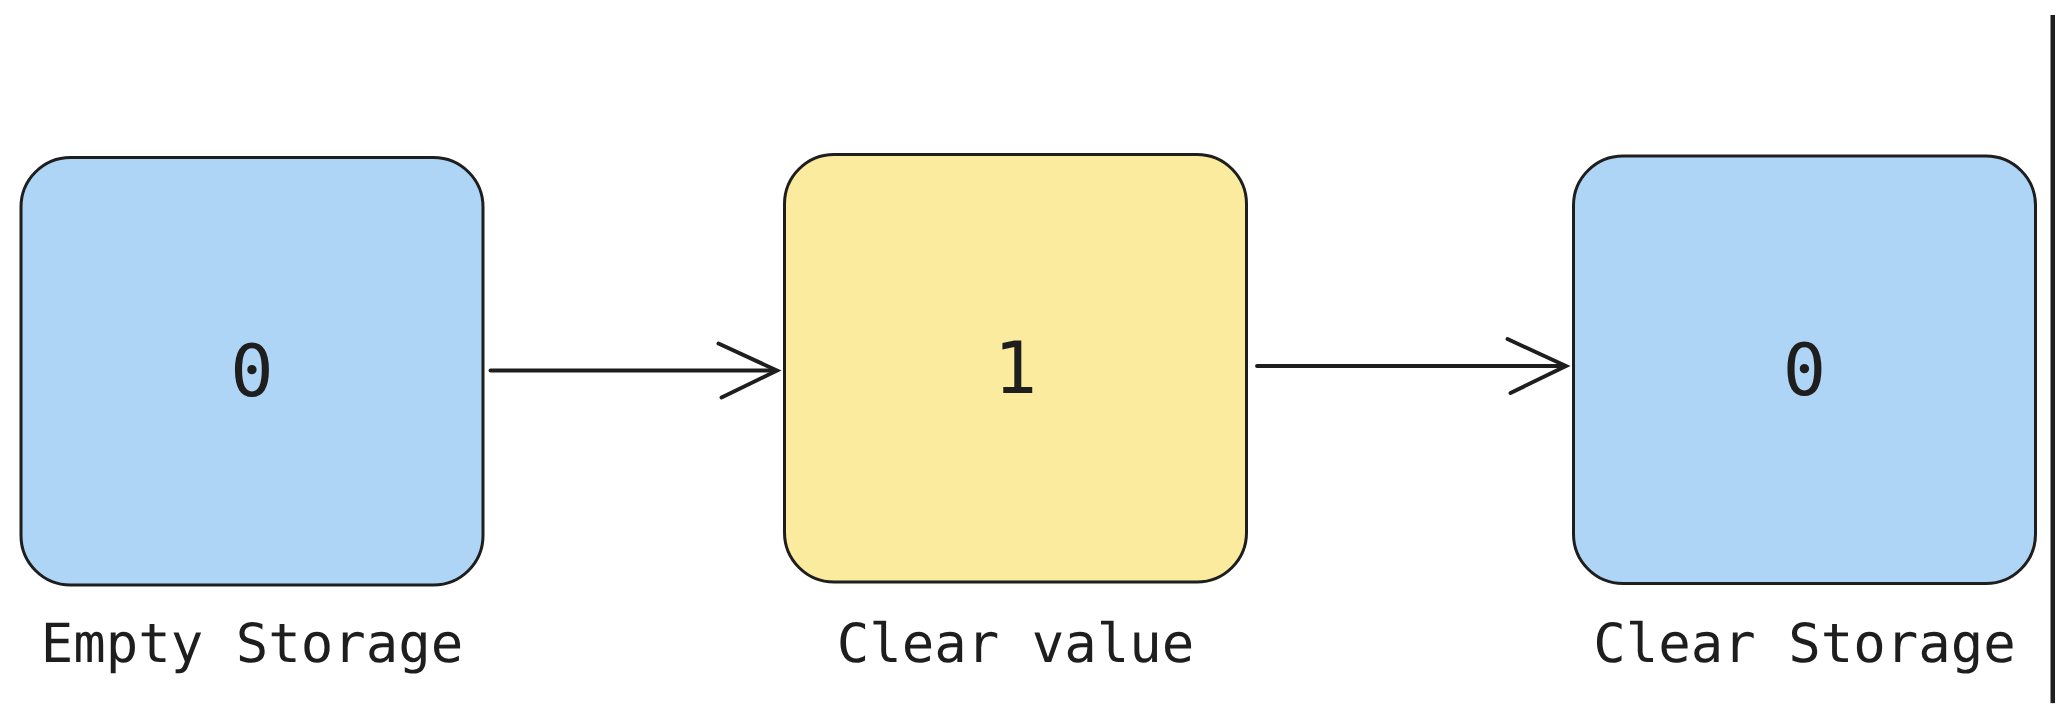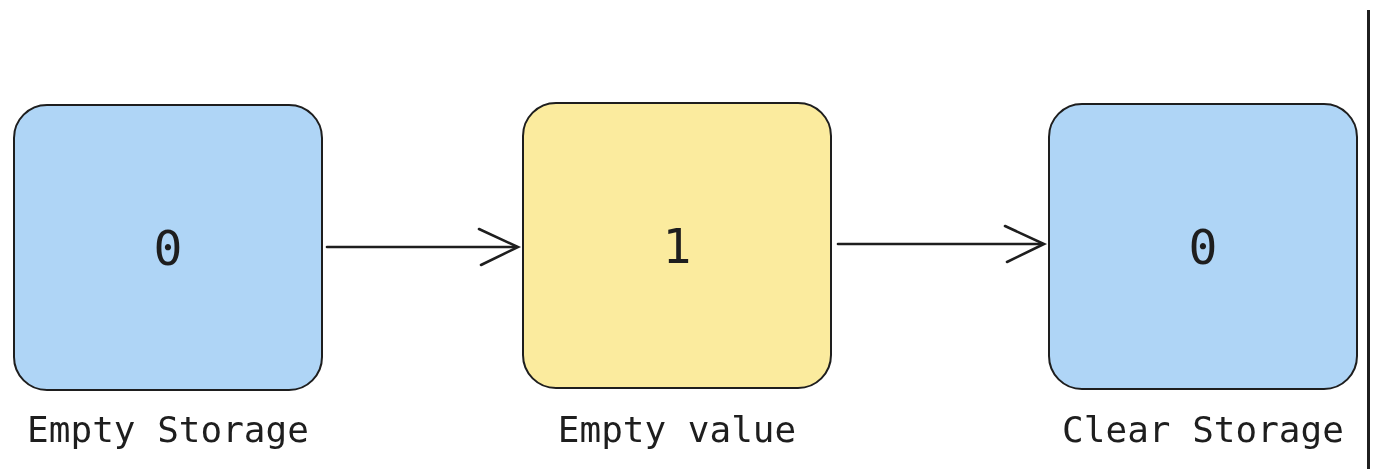--- a/index.html
+++ b/index.html
@@ -70,21 +70,21 @@
 <div class="canvas">
 
   <div class="node-box box-1" style="background: rgb(175, 213, 246);">
     <span class="node-value">0</span>
   </div>
   <div class="node-label label-1">Empty Storage</div>
 
   <div class="node-box box-2" style="background: rgb(251, 235, 158);">
     <span class="node-value">1</span>
   </div>
-  <div class="node-label label-2">Empty value</div>
+  <div class="node-label label-2">Clear value</div>
 
   <div class="node-box box-3" style="background: rgb(175, 213, 246);">
     <span class="node-value">0</span>
   </div>
   <div class="node-label label-3">Clear Storage</div>
 
   <svg class="arrow-layer" viewBox="0 0 1376 469" xmlns="http://www.w3.org/2000/svg">
     <g stroke="#1e1e1e" stroke-width="2.6" fill="none" stroke-linecap="round">
       <line x1="327" y1="247" x2="515" y2="247"></line>
       <polyline points="479,229 518,247 481,265"></polyline>

